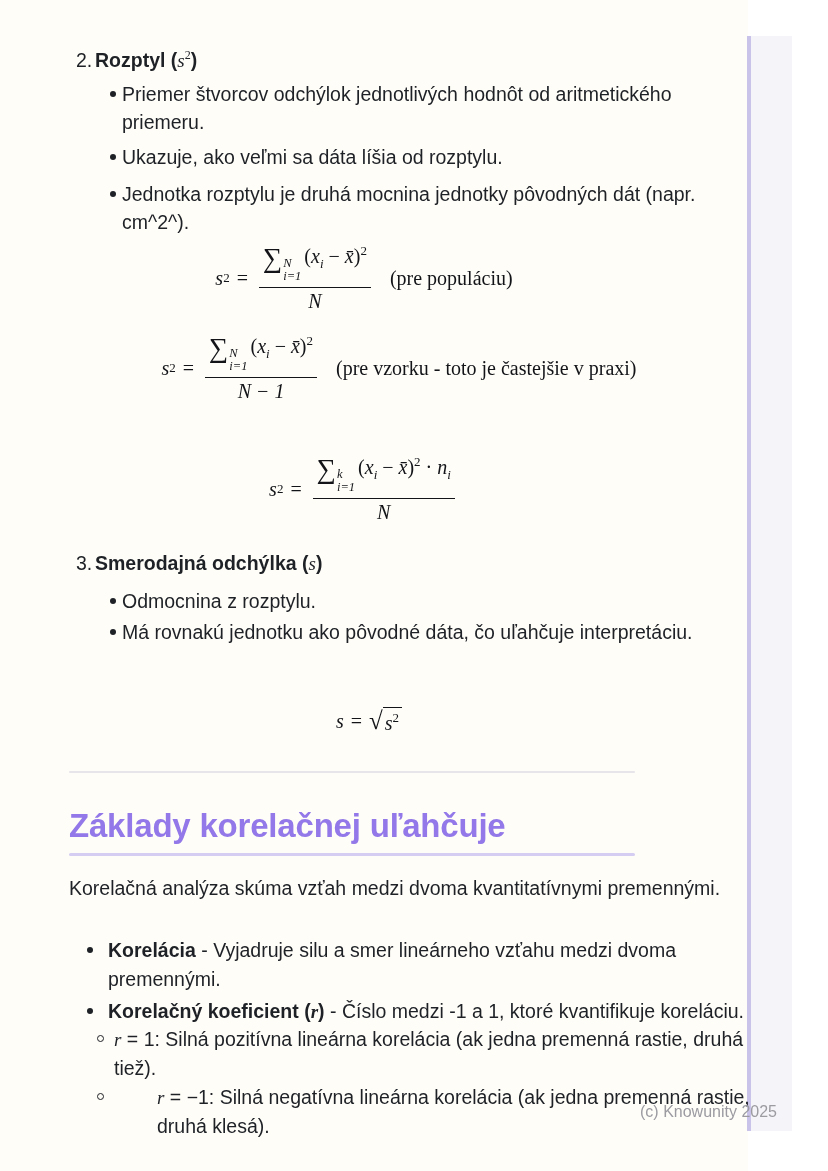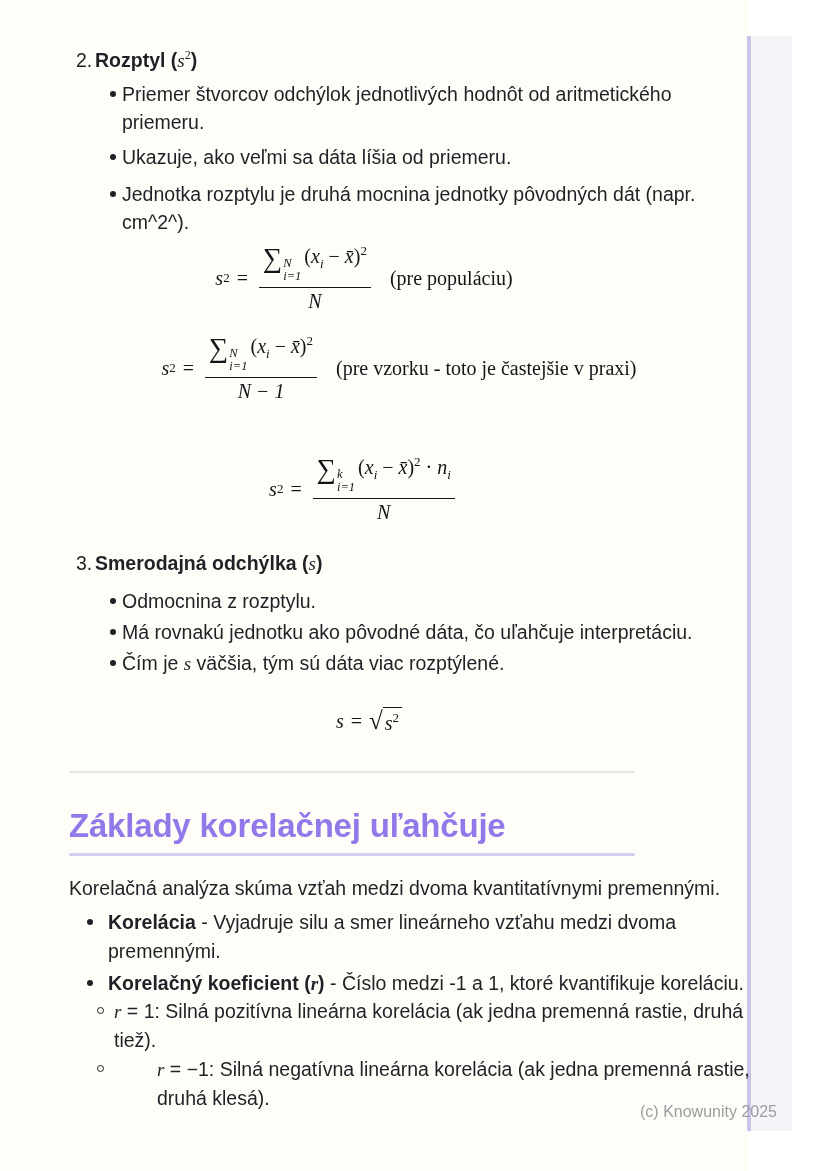--- a/index.html
+++ b/index.html
@@ -11,21 +11,21 @@
   }
   .abs { position:absolute; }
 
   
   .right-white { left:748px; top:0; width:80px; height:1171px; background:#ffffff; }
   .side-panel { left:751px; top:36px; width:41px; height:1095px; background:#f5f4f8; }
   .side-edge  { left:747px; top:36px; width:4px; height:1095px; background:#c9c2e9; }
 
   
   .body-text { font-size:19.5px; line-height:28px; }
-  .lh29 { line-height:29px; }
+  .lh29 { line-height:29px;margin-top:28px; }
   .list-title { font-size:19.5px; line-height:28px; white-space:nowrap; }
   .list-title .lnum { display:inline-block; width:19px; font-weight:400; }
   .list-title .tb { font-weight:700; }
   .tvar { font-family:"Liberation Serif","DejaVu Serif",serif; font-style:italic; font-weight:400; font-size:19px; }
   .tsup { font-size:12px; font-family:"Liberation Serif","DejaVu Serif",serif; font-style:normal; }
 
   .bullet-item { display:flex; align-items:flex-start; }
   .dot { width:6px; height:6px; border-radius:50%; background:#1e2126; margin-top:11px; flex:none; }
   .circ { width:7px; height:7px; border-radius:50%; border:1.5px solid #1e2126; background:transparent;
           margin-top:10px; flex:none; box-sizing:border-box; }
@@ -78,21 +78,21 @@
     <span class="lnum">2.</span><span class="tb">Rozptyl (</span><span class="tvar">s</span><sup class="tsup">2</sup><span class="tb">)</span>
   </div>
 
   <div class="abs bullet-item body-text" style="left:110px; top:80px;">
     <span class="dot"></span>
     <span class="btxt"><span>Priemer štvorcov odchýlok jednotlivých hodnôt od aritmetického</span><br><span>priemeru.</span></span>
   </div>
 
   <div class="abs bullet-item body-text" style="left:110px; top:143px;">
     <span class="dot"></span>
-    <span class="btxt">Ukazuje, ako veľmi sa dáta líšia od priemeru.</span>
+    <span class="btxt">Ukazuje, ako veľmi sa dáta líšia od rozptylu.</span>
   </div>
 
   <div class="abs bullet-item body-text" style="left:110px; top:180px;">
     <span class="dot"></span>
     <span class="btxt"><span>Jednotka rozptylu je druhá mocnina jednotky pôvodných dát (napr.</span><br><span>cm^2^).</span></span>
   </div>
 
   <div class="abs formula" style="left:69px; top:249px; width:590px; height:58px;">
     <span class="mi">s</span>
       <sup class="msup">2</sup>
@@ -142,24 +142,20 @@
   <div class="abs bullet-item body-text" style="left:110px; top:587px;">
     <span class="dot"></span>
     <span class="btxt">Odmocnina z rozptylu.</span>
   </div>
 
   <div class="abs bullet-item body-text" style="left:110px; top:618px;">
     <span class="dot"></span>
     <span class="btxt">Má rovnakú jednotku ako pôvodné dáta, čo uľahčuje interpretáciu.</span>
   </div>
 
-  <div class="abs bullet-item body-text" style="left:110px; top:649px;">
-    <span class="dot"></span>
-    <span class="btxt"><span>Čím je </span><span class="ivar">s</span><span> väčšia, tým sú dáta viac rozptýlené.</span></span>
-  </div>
 
   <div class="abs formula" style="left:69px; top:707px; width:600px; height:28px;">
     <span class="mi">s</span>
     <span class="meq">=</span>
     <span class="sqrt">√</span>
       <span class="rad"><span class="mi">s</span><sup class="msup">2</sup></span>
   </div>
 
   <div class="abs divider"></div>
 

